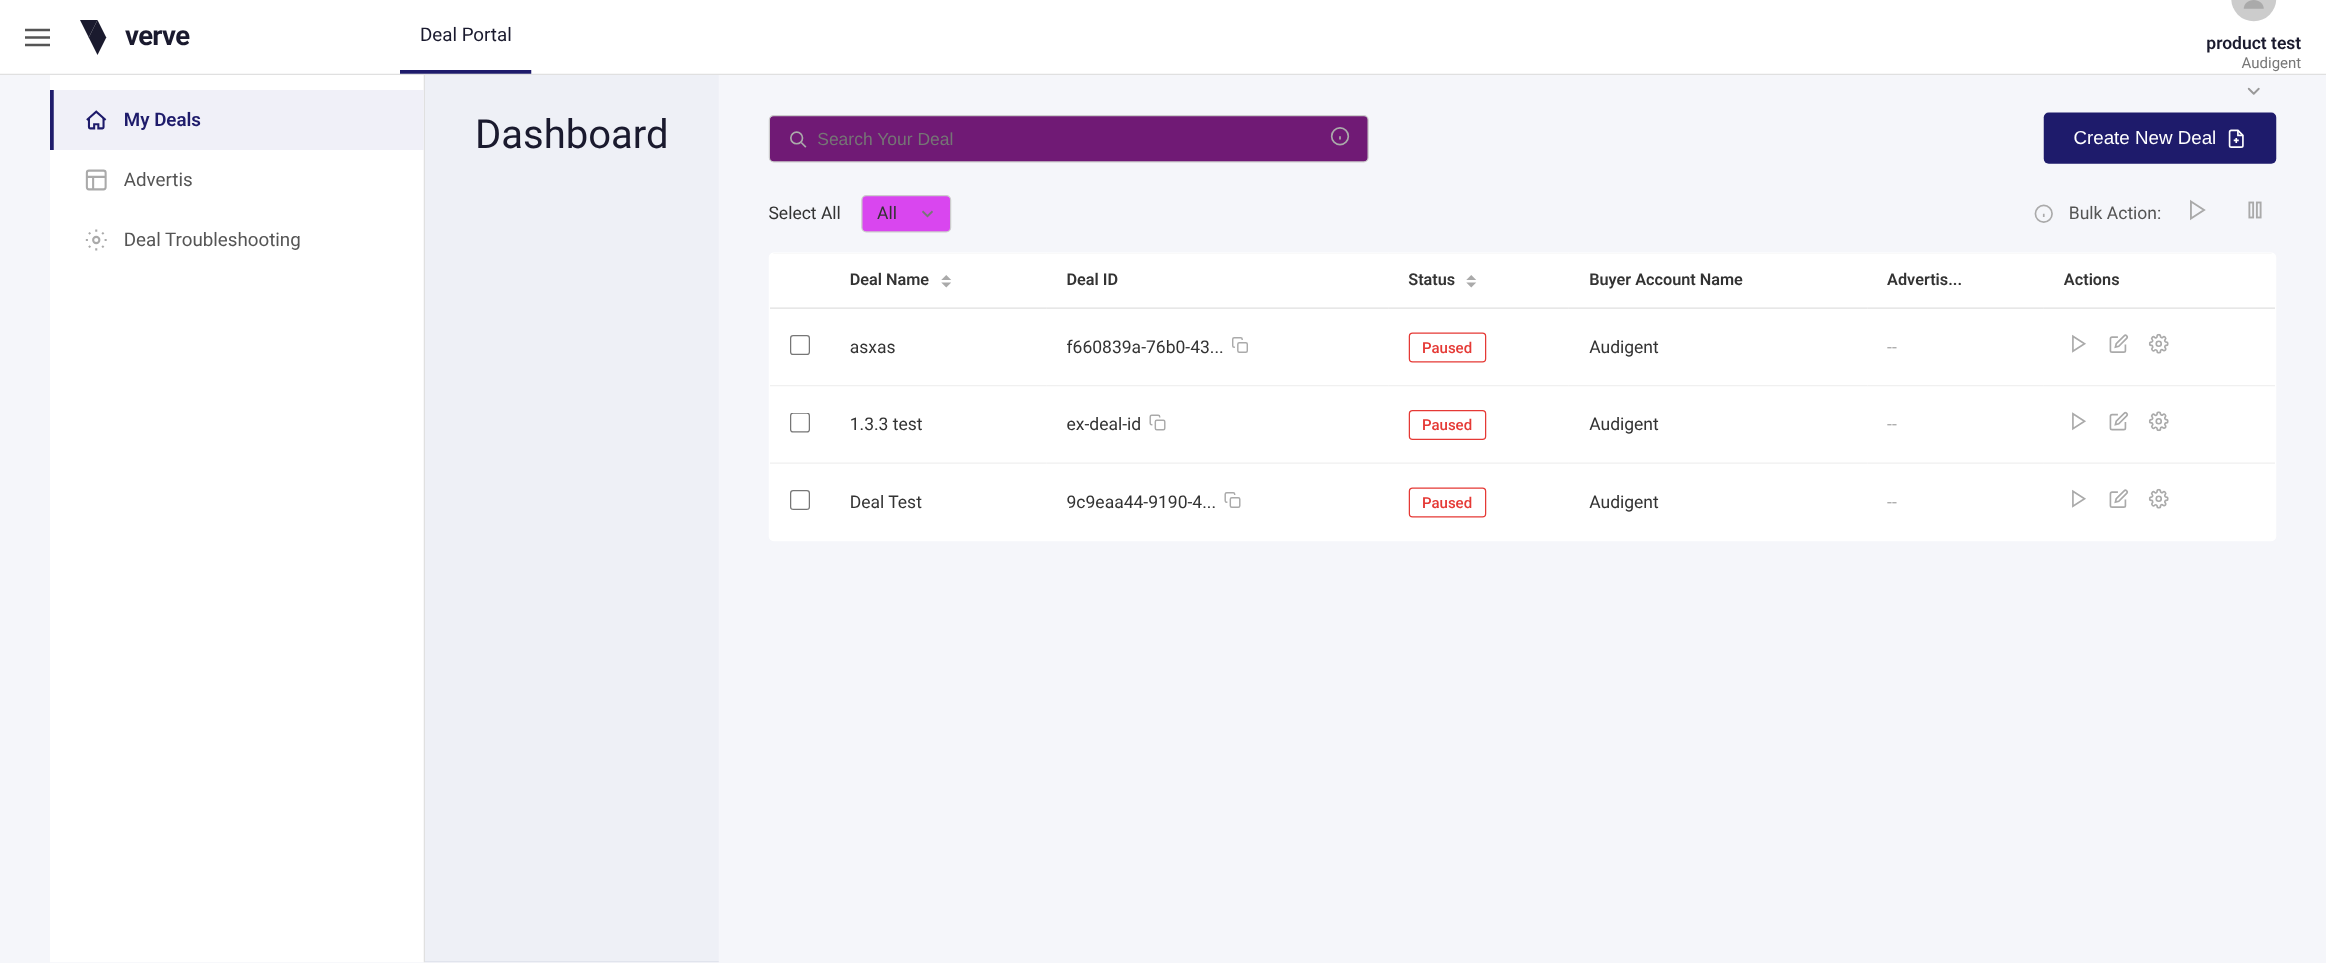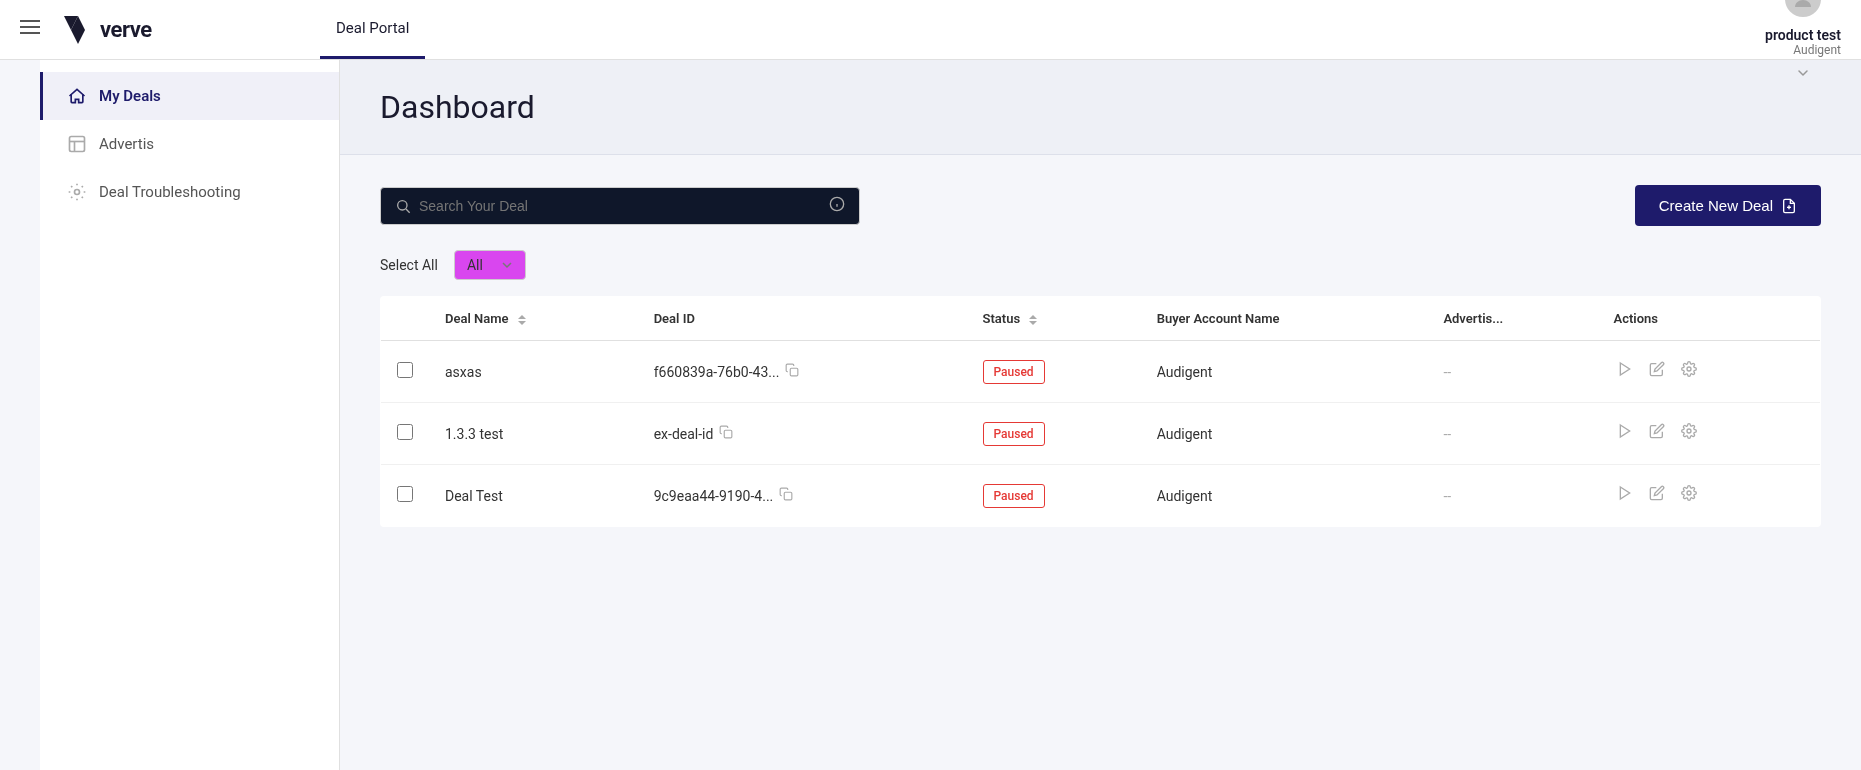--- a/index.html
+++ b/index.html
@@ -4,21 +4,21 @@
   <style>
     * { box-sizing: border-box; margin: 0; padding: 0; }
     body { font-family: -apple-system, BlinkMacSystemFont, 'Segoe UI', Roboto, sans-serif; background: #f5f6fa; color: #222; display: flex; flex-direction: column; height: 100vh; overflow: hidden; }
 
     
     .top-nav {
       display: flex; align-items: center; background: #fff;
       border-bottom: 1px solid #e0e0e0; height: 60px; padding: 0 20px;
       position: relative; z-index: 10;
     }
-    .logo-area { display: flex; gap: 8px; width: 300px; }
+    .logo-area { display: flex; align-items: center; gap: 8px; width: 300px; }
     .nav-tabs { display: flex; align-items: flex-end; flex: 1; height: 100%; }
     .nav-tab {
       padding: 0 16px; height: 100%; display: flex; align-items: center;
       font-size: 15px; color: #555; cursor: pointer; position: relative; border-bottom: 3px solid transparent;
     }
     .nav-tab.active { color: #1a1a2e; border-bottom: 3px solid #1e1b6b; }
     .hamburger-icon { margin-right: 16px; cursor: pointer; }
     .hamburger-icon span { display: block; width: 20px; height: 2px; background: #555; margin: 4px 0; }
     .user-area { display: flex; align-items: center; gap: 10px; margin-left: auto; flex-direction: column; }
     .avatar { width: 36px; height: 36px; border-radius: 50%; background: #ccc; display: flex; align-items: center; justify-content: center; }
@@ -37,37 +37,37 @@
     }
     .sidebar-item {
       display: flex; align-items: center; gap: 12px;
       padding: 14px 24px; font-size: 15px; cursor: pointer;
       color: #555; border-left: 3px solid transparent;
     }
     .sidebar-item.active { background: #f0f0f8; color: #1e1b6b; border-left: 3px solid #1e1b6b; font-weight: 600; }
     .sidebar-icon { width: 20px; height: 20px; flex-shrink: 0; }
 
     
-    .content { flex: 1; overflow-y: auto; display: flex; flex-direction: column; }
+    .content { flex: 1; overflow-y: auto; display: flex; flex-direction: row; }
 
     
     .dashboard-header {
       background: #eef0f6; padding: 28px 40px 28px 40px;
       border-bottom: 1px solid #dde0ea;
     }
     .dashboard-title { font-size: 32px; font-weight: 400; color: #1a1a2e; }
 
     
     .content-body { padding: 30px 40px; flex: 1; }
 
     
     .search-create-row { display: flex; align-items: center; gap: 20px; margin-bottom: 24px; }
     .search-box {
       display: flex; align-items: center; border: 1px solid #ccc; border-radius: 4px;
-      background: #0f172a; padding: 8px 14px; width: 480px; gap: 8px;
+      background: #701a75; padding: 8px 14px; width: 480px; gap: 8px;
     }
     .search-box input {
       border: none; outline: none; font-size: 14px; color: #999; flex: 1; background: transparent;
     }
     .info-icon { color: #aaa; font-size: 16px; cursor: pointer; }
     .create-btn {
       margin-left: auto; background: #1e1b6b; color: #fff; border: none;
       padding: 12px 24px; border-radius: 4px; font-size: 15px; font-weight: 500;
       cursor: pointer; display: flex; align-items: center; gap: 8px; white-space: nowrap;
     }
@@ -226,20 +226,39 @@
       </div>
 
       <div class="filter-row">
         <span class="select-all-label">Select All</span>
         <div class="filter-dropdown">
           <span>All</span>
           <svg width="12" height="12" viewBox="0 0 12 12">
             <polyline points="2,4 6,8 10,4" fill="none" stroke="#777" stroke-width="1.5"></polyline>
           </svg>
         </div>
+        <div class="bulk-action-area">
+          <svg width="16" height="16" viewBox="0 0 24 24" fill="none" stroke="#aaa" stroke-width="2" style="cursor:pointer">
+            <circle cx="12" cy="12" r="10"></circle>
+            <line x1="12" y1="8" x2="12" y2="8" stroke-width="2.5"></line>
+            <line x1="12" y1="12" x2="12" y2="16"></line>
+          </svg>
+          <span class="bulk-label">Bulk Action:</span>
+          <button class="bulk-btn" title="Activate">
+            <svg width="18" height="18" viewBox="0 0 24 24" fill="none" stroke="#aaa" stroke-width="2">
+              <polygon points="5,3 19,12 5,21"></polygon>
+            </svg>
+          </button>
+          <button class="bulk-btn" title="Pause">
+            <svg width="18" height="18" viewBox="0 0 24 24" fill="none" stroke="#aaa" stroke-width="2">
+              <rect x="6" y="4" width="4" height="16"></rect>
+              <rect x="14" y="4" width="4" height="16"></rect>
+            </svg>
+          </button>
+        </div>
       </div>
 
       <table class="deals-table">
         <thead>
           <tr>
             <th class="checkbox-cell"></th>
             <th>
               <span>Deal Name</span>
               <span class="sort-icon">
                 <span class="sort-up"></span>

